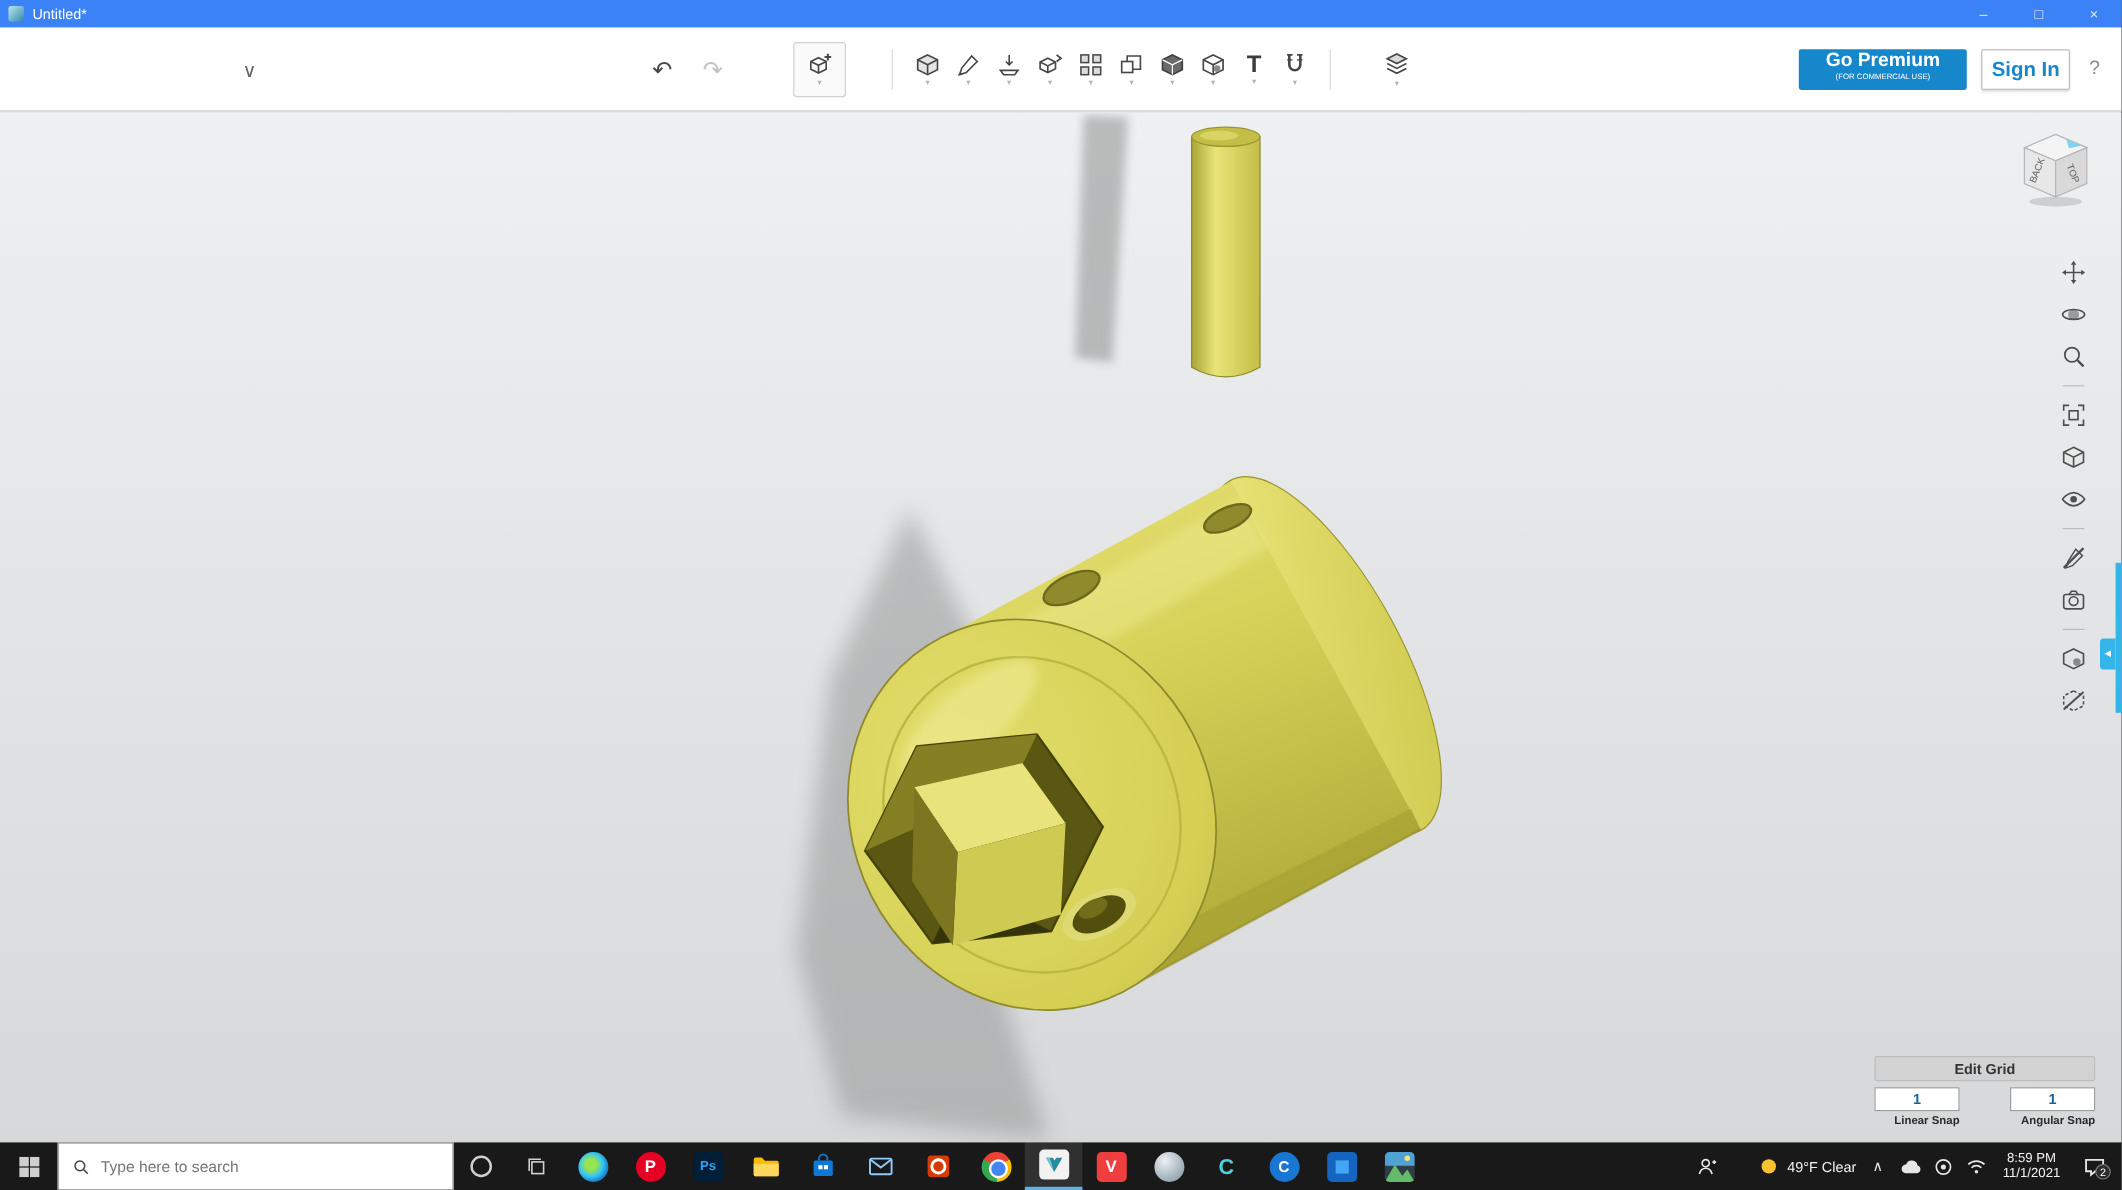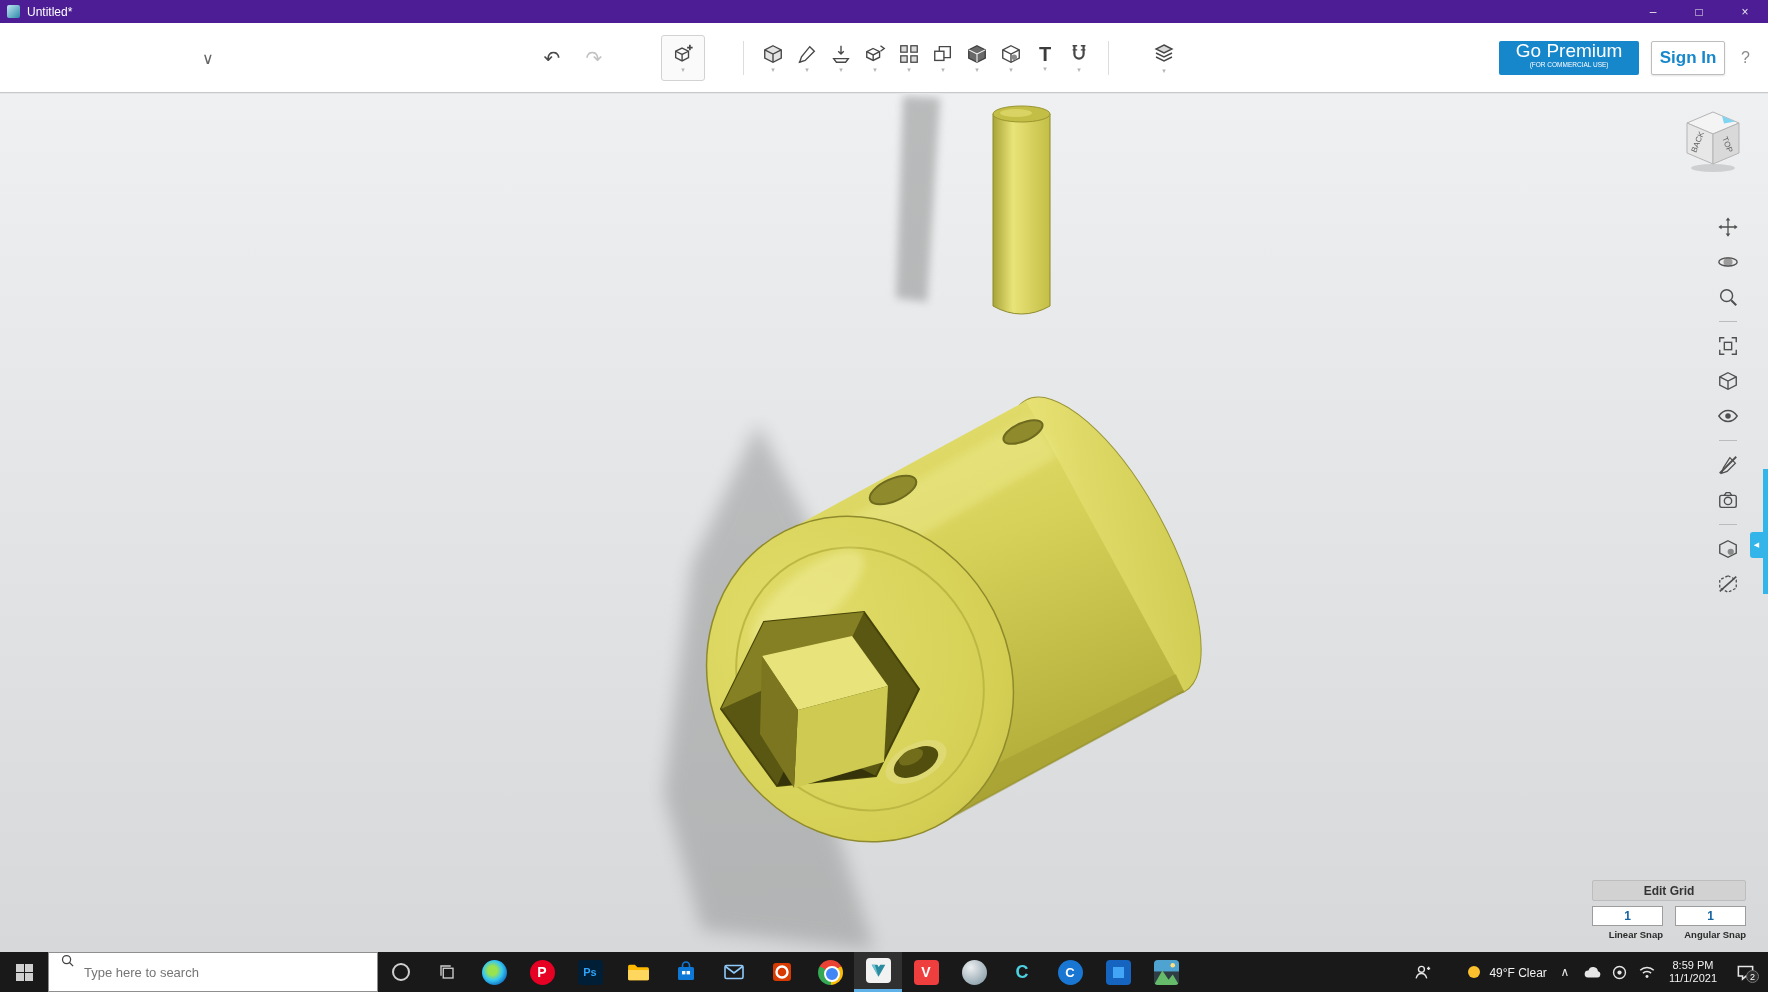--- a/index.html
+++ b/index.html
@@ -1,20 +1,20 @@
 <!DOCTYPE html>
 <html><head>
 <meta charset="utf-8">
 <style>
   *{margin:0;padding:0;box-sizing:border-box}
   html,body{width:1768px;height:992px;overflow:hidden;font-family:"Liberation Sans",sans-serif;background:#000}
   #app{position:relative;width:1768px;height:992px;background:#e4e6e7}
 
   
-  .titlebar{position:absolute;top:0;left:0;right:0;height:23px;background:#4c1d95;color:#fff;
+  .titlebar{position:absolute;top:0;left:0;right:0;height:23px;background:#3b82f6;color:#fff;
     display:flex;align-items:center;justify-content:space-between;font-size:12px}
   .ttl-left{display:flex;align-items:center;gap:7px;padding-left:7px}
   .ttl-appico{width:13px;height:13px;border-radius:2px;background:linear-gradient(135deg,#bfe6f2,#2c8aa8);display:inline-block}
   .winbtns{display:flex;height:100%}
   .winbtn{width:46px;height:100%;display:flex;align-items:center;justify-content:center;color:#e8e8e8;font-size:12px;cursor:pointer}
 
   
   .toolbar{position:absolute;top:23px;left:0;right:0;height:70px;background:#fff;border-bottom:1px solid #c6c8c9}
   .brand{position:absolute;left:14px;top:12px;display:flex;align-items:center;gap:10px}
   .brand-logo{width:44px;height:44px;border-radius:4px;background:#e9edee;display:flex;align-items:center;justify-content:center}
@@ -27,51 +27,51 @@
   .tool svg{display:block}
   .tool .caret{font-size:7px;color:#b5b5b5;line-height:6px}
   .tool.boxed{width:44px;height:46px;border:1px solid #d2d2d2;border-radius:3px;background:#fafafa}
   .tsep{width:1px;height:34px;background:#ddd;margin:0 12px}
   .g8{width:8px}.g50{width:50px}.g26{width:26px}
   .ttool-letter{font-size:20px;font-weight:bold;color:#3c3c3c;line-height:20px}
 
   .tb-actions{position:absolute;right:14px;top:0;height:70px;display:flex;align-items:center;gap:12px}
   .btn-premium{width:140px;height:34px;background:#1787cc;border:none;border-radius:2px;color:#fff;cursor:pointer;
     display:flex;flex-direction:column;align-items:center;justify-content:center;line-height:12px}
-  .btn-premium .p1{font-size:19px;font-weight:normal}
+  .btn-premium .p1{font-size:16px;font-weight:bold}
   .btn-premium .p2{font-size:6.5px;margin-top:2px}
   .btn-signin{width:74px;height:34px;background:#fff;border:1px solid #bdbdbd;border-radius:2px;color:#1787cc;font-size:17px;font-weight:bold;cursor:pointer;box-shadow:0 1px 2px rgba(0,0,0,.12)}
   .btn-help{font-size:16px;color:#8a8a8a;cursor:pointer;padding:4px}
 
   
   .canvas{position:absolute;top:94px;left:0;right:0;height:858px;background:linear-gradient(#eef0f1,#d6d8d9);overflow:hidden}
   .scene{position:absolute;inset:0}
 
   .viewcube{position:absolute;right:20px;top:12px;width:70px;height:70px;cursor:pointer}
 
   .navbar{position:absolute;right:24px;top:120px;width:32px;display:flex;flex-direction:column;align-items:center;gap:9px}
   .nico{width:26px;height:26px;display:flex;align-items:center;justify-content:center;cursor:pointer}
   .nsep{width:18px;height:1px;background:#bcbcbc;margin:2px 0}
 
   .edge-strip{position:absolute;right:0;top:375px;width:5px;height:125px;background:#33b5ea;cursor:pointer}
   .edge-tab{position:absolute;right:5px;top:438px;width:13px;height:26px;background:#33b5ea;border-radius:3px 0 0 3px;
     display:flex;align-items:center;justify-content:center;color:#fff;font-size:7px;cursor:pointer}
 
-  .editgrid{position:absolute;right:22px;bottom:12px;width:154px}
+  .editgrid{position:absolute;right:22px;bottom:12px;width:184px}
   .eg-title{height:21px;background:#d2d2d2;border:1px solid #bdbdbd;border-radius:2px;color:#333;font-size:12px;font-weight:bold;
     display:flex;align-items:center;justify-content:center;cursor:pointer}
   .eg-inputs{display:flex;justify-content:space-between;margin-top:5px}
   .eg-inputs input{width:71px;height:20px;border:1px solid #9d9d9d;background:#fff;color:#1464a0;font-size:12px;font-weight:bold;text-align:center;font-family:"Liberation Sans",sans-serif}
   .eg-labels{display:flex;justify-content:space-between;margin-top:3px}
   .eg-labels span{width:71px;text-align:right;font-size:9.5px;font-weight:bold;color:#2a2a2a}
 
   
   .taskbar{position:absolute;left:0;right:0;bottom:0;height:40px;background:#191919;display:flex;align-items:stretch;color:#eee}
   .tb-start{width:48px;display:flex;align-items:center;justify-content:center;cursor:pointer}
-  .tb-search{width:330px;background:#fff;border:1px solid #8f8f8f;display:flex;gap:9px;padding-left:11px;cursor:text}
+  .tb-search{width:330px;background:#fff;border:1px solid #8f8f8f;display:flex;align-items:center;gap:9px;padding-left:11px;cursor:text}
   .tb-search input{border:none;outline:none;background:transparent;font-size:13px;color:#333;width:270px;font-family:"Liberation Sans",sans-serif}
   .tb-ico{width:46px;display:flex;align-items:center;justify-content:center;cursor:pointer}
   .apps{display:flex;align-items:stretch}
   .app{width:48px;display:flex;align-items:center;justify-content:center;cursor:pointer;position:relative}
   .app.active{background:rgba(255,255,255,.10);border-bottom:3px solid #5fb2e8}
   .tile{width:25px;height:25px;border-radius:4px;display:flex;align-items:center;justify-content:center}
   .circ{border-radius:50%}
   .edge-ico{width:25px;height:25px;border-radius:50%;
     background:radial-gradient(circle at 42% 42%, #9be24f 0 22%, #35c7f4 48%, #0b63b8 80%)}
   .chrome-ico{width:25px;height:25px;border-radius:50%;position:relative;

